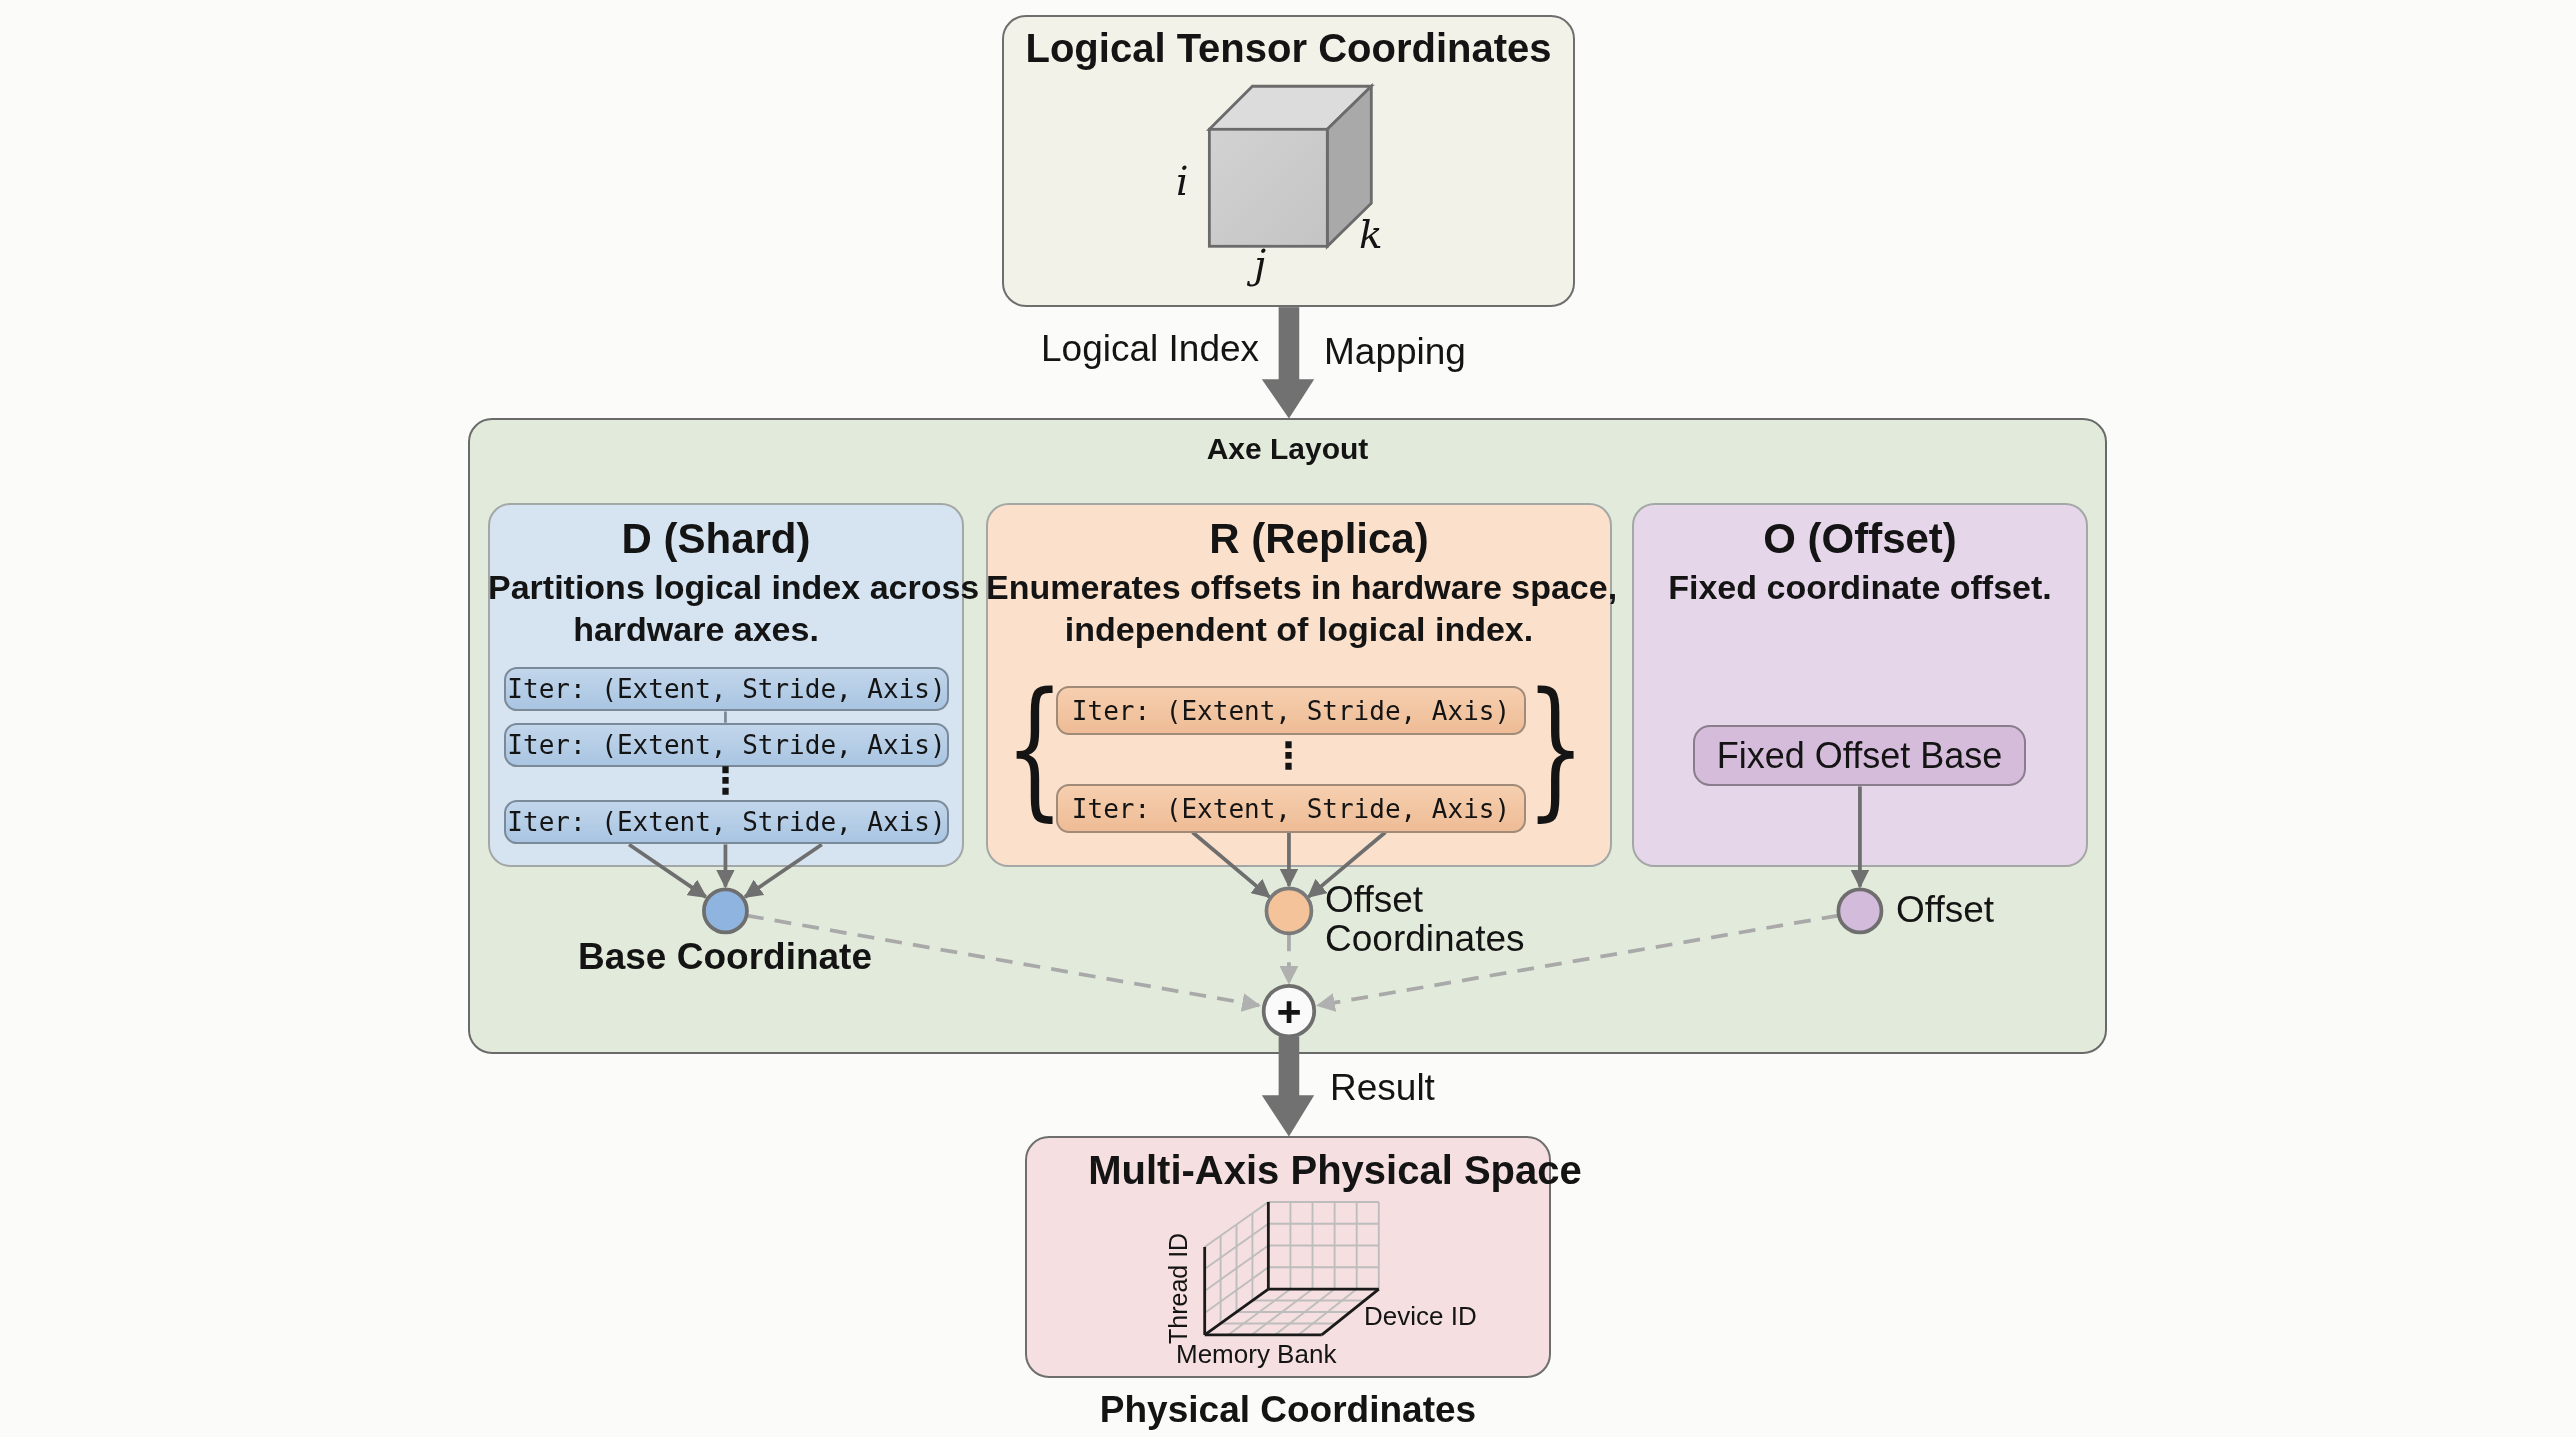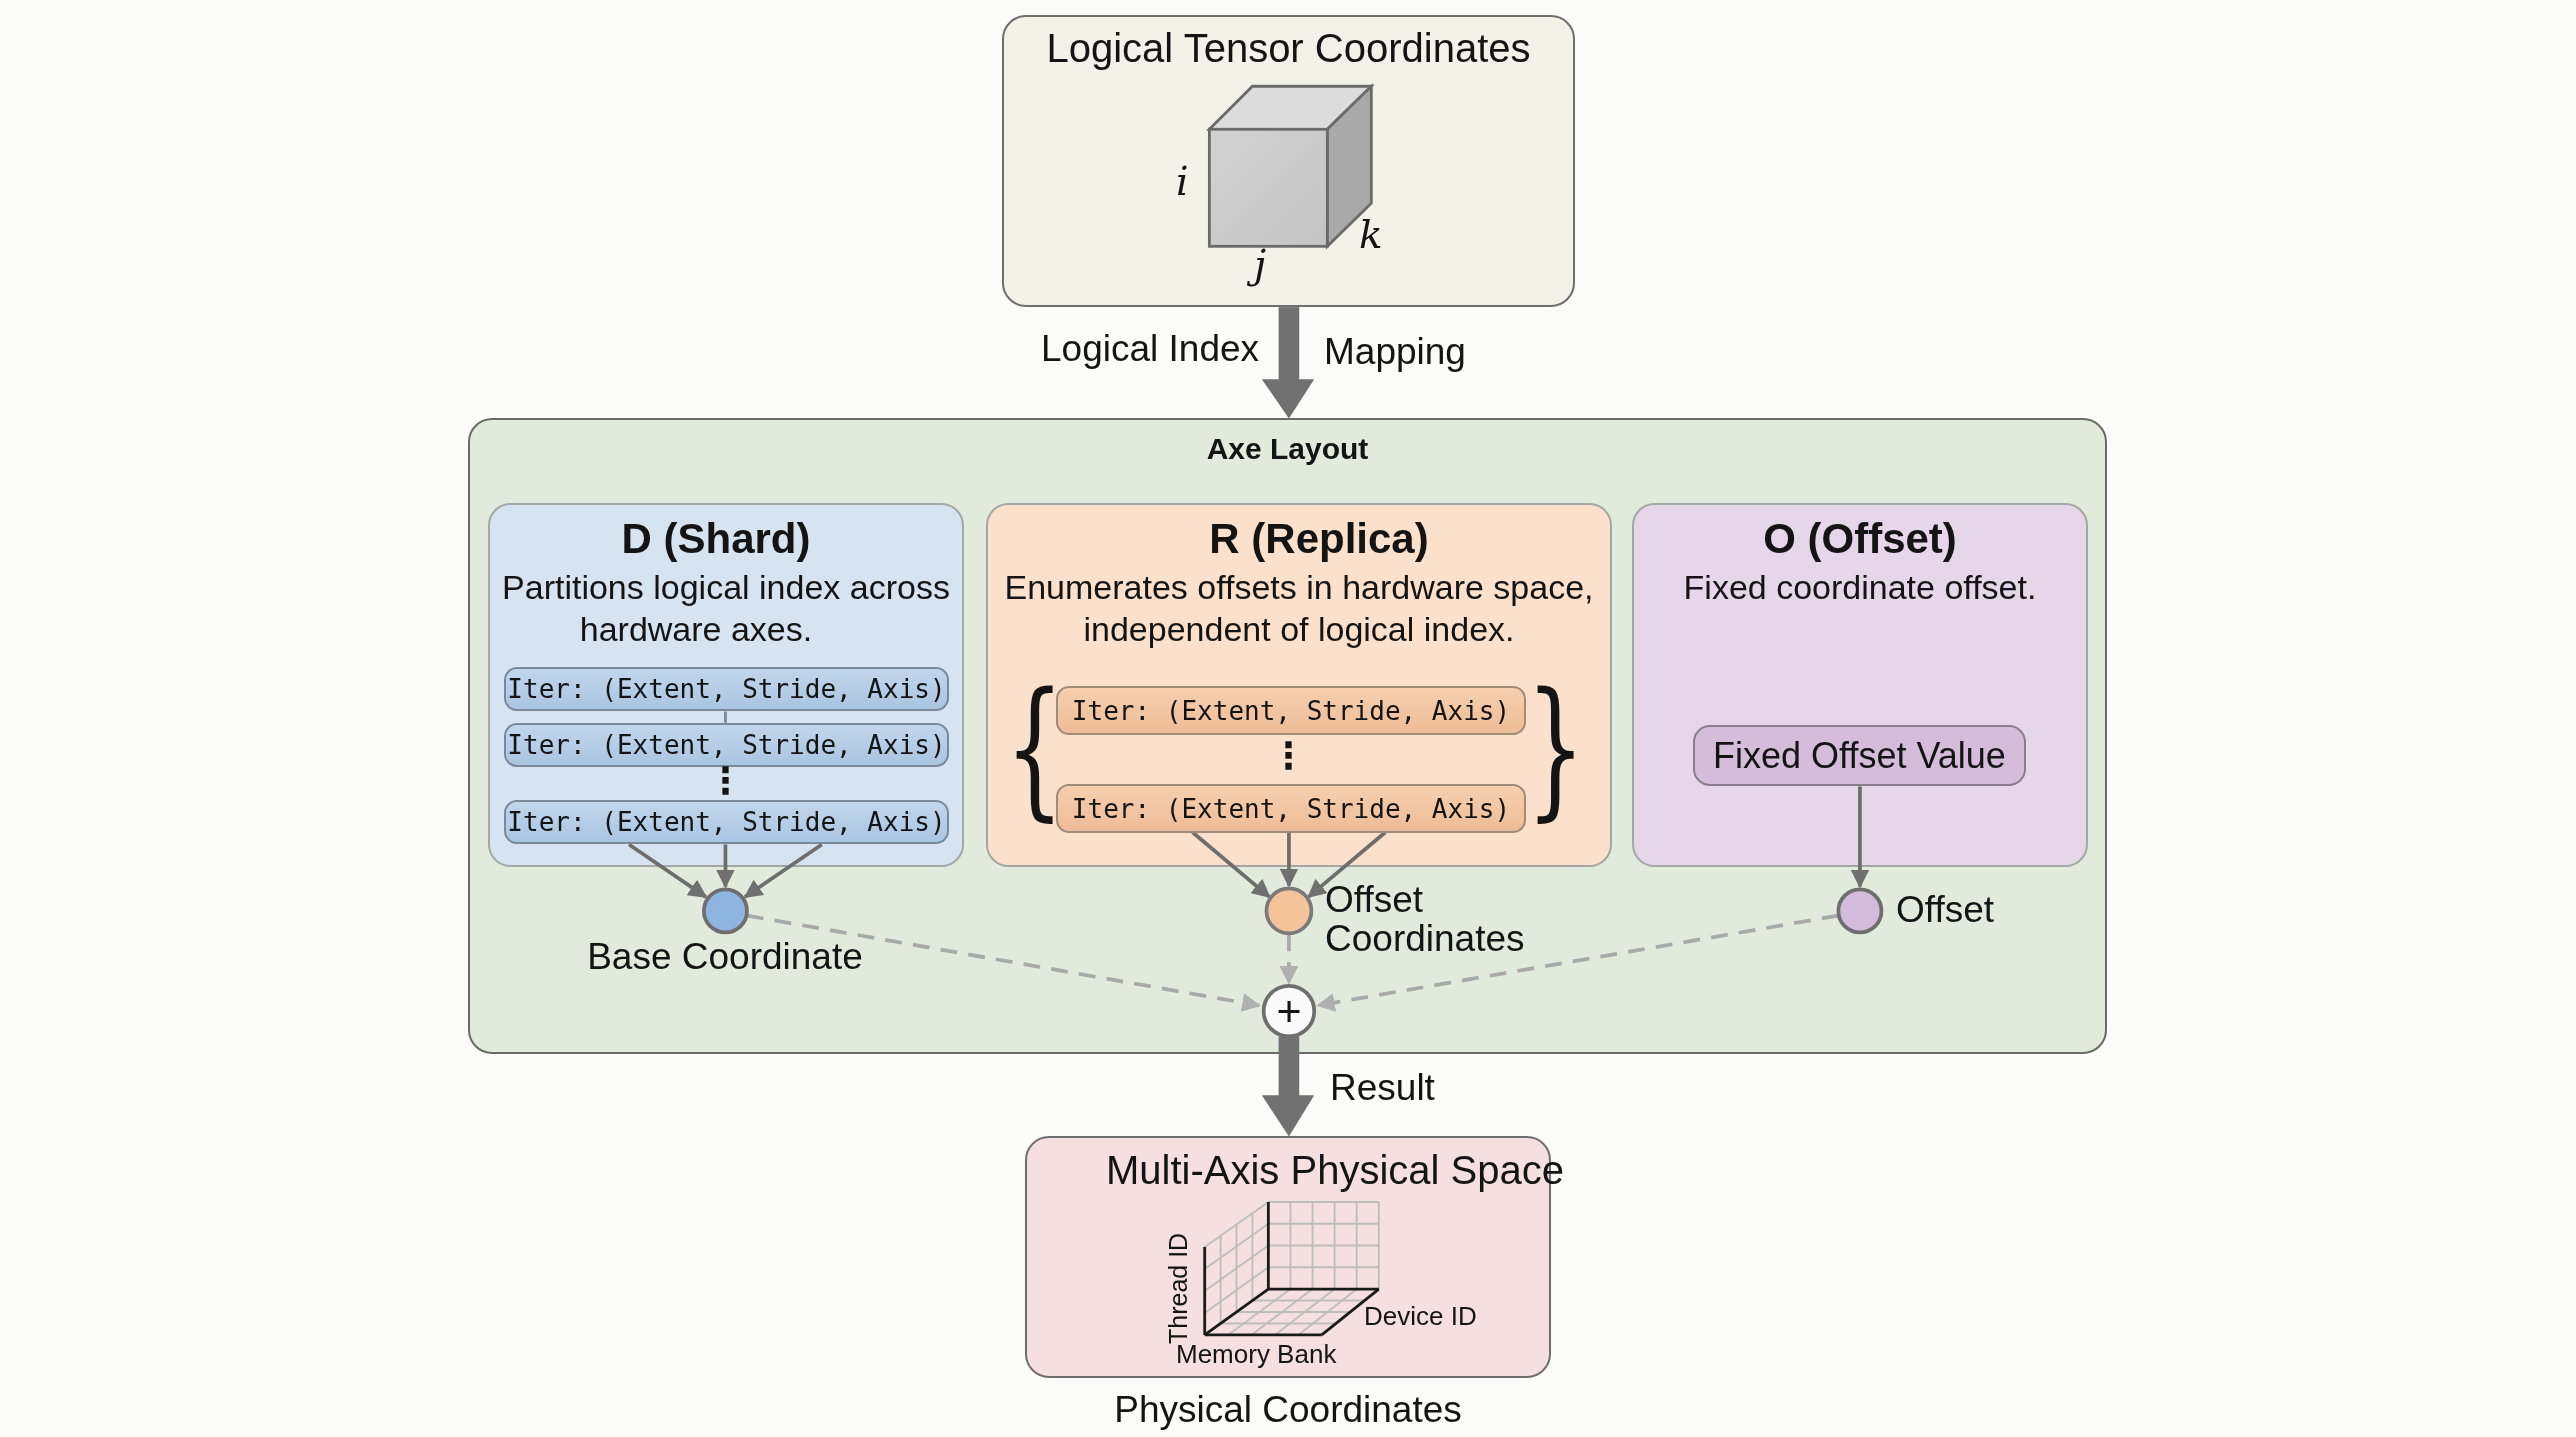--- a/index.html
+++ b/index.html
@@ -12,21 +12,21 @@
   .abs { position: absolute; }
   .box { position: absolute; box-sizing: border-box; border-radius: 24px; }
   .top-box { left: 1002px; top: 15px; width: 573px; height: 292px; background: #f3f2e8; border: 2.8px solid #6e6e6e; }
   .outer-box { left: 468px; top: 418px; width: 1639px; height: 636px; background: #e2ebdb; border: 2.8px solid #6a6a6a; }
   .panel { position: absolute; box-sizing: border-box; border-radius: 22.5px; border: 2.8px solid #a3a7a5; }
   .panel-d { left: 488px; top: 503px; width: 476px; height: 364px; background: #d6e4f1; }
   .panel-r { left: 986px; top: 503px; width: 626px; height: 364px; background: #fbe1cc; }
   .panel-o { left: 1632px; top: 503px; width: 456px; height: 364px; background: #e6d6ea; }
   .bottom-box { left: 1025px; top: 1136px; width: 526px; height: 242px; background: #f6dfe0; border: 2.8px solid #6e6e6e; }
 
-  .title { position: absolute; text-align: center; white-space: nowrap; }
+  .title { position: absolute; text-align: center; white-space: nowrap; font-weight: bold; }
   .t-top { left: 1002px; top: 26px; width: 573px; font-size: 40px; }
   .t-axe { left: 468px; top: 432px; width: 1639px; font-size: 30px; font-weight: bold; }
   .p-head { font-size: 42px; font-weight: bold; }
   .p-desc { font-size: 34px; line-height: 42px; }
   .t-bottom { left: 1025px; top: 1148px; width: 526px; font-size: 40px; padding-left: 47px; }
   .lbl { position: absolute; white-space: nowrap; font-size: 37px; }
   .pill { position: absolute; box-sizing: border-box; border-radius: 13px; border: 2.8px solid #7f8689;
           font-family: "DejaVu Sans Mono", "Liberation Mono", monospace; font-size: 26px;
           display: flex; align-items: center; justify-content: center; white-space: nowrap; }
   .pill-d { background: linear-gradient(#c2d6eb, #a9c5e2); border-color: #7b8a99; }
@@ -162,21 +162,21 @@
 <div class="abs" style="left:1005px; top:655px; font-size:150px; line-height:187px; font-family:'DejaVu Serif', serif; transform:scaleX(0.62); transform-origin:left top;">{</div>
 <div class="pill pill-r" style="left:1056px; top:686px; width:470px; height:49px;">Iter: (Extent, Stride, Axis)</div>
 <div class="title" style="left:1270px; top:735px; width:37px; font-size:36px; font-weight:bold;">⋮</div>
 <div class="pill pill-r" style="left:1056px; top:784px; width:470px; height:49px;">Iter: (Extent, Stride, Axis)</div>
 <div class="abs" style="left:1526px; top:655px; font-size:150px; line-height:187px; font-family:'DejaVu Serif', serif; transform:scaleX(0.62); transform-origin:left top;">}</div>
 <div class="lbl" style="left:1325px; top:880px; line-height:39px;">Offset</div>
 <div class="lbl" style="left:1325px; top:919px; line-height:39px;">Coordinates</div>
 
 <div class="title p-head" style="left:1632px; top:515px; width:456px;">O (Offset)</div>
 <div class="title p-desc" style="left:1632px; top:566px; width:456px;">Fixed coordinate offset.</div>
-<div class="pill pill-o" style="left:1693px; top:725px; width:333px; height:61px;">Fixed Offset Value</div>
+<div class="pill pill-o" style="left:1693px; top:725px; width:333px; height:61px;">Fixed Offset Base</div>
 <div class="lbl" style="left:1896px; top:889px;">Offset</div>
 
 <div class="title" style="left:1261px; top:987px; width:56px; font-size:43px; line-height:49px;">+</div>
 <div class="lbl" style="left:1330px; top:1067px;">Result</div>
 
 <div class="title t-bottom">Multi-Axis Physical Space</div>
 <div class="abs" style="left:1164px; top:1286px; font-size:25px; transform:translate(0,0) rotate(-90deg); transform-origin:left top; white-space:nowrap; width:0;">
     <span style="position:absolute; left:-58px; top:0; white-space:nowrap;">Thread ID</span>
   </div>
 <div class="abs" style="left:1364px; top:1301px; font-size:26px; white-space:nowrap;">Device ID</div>

